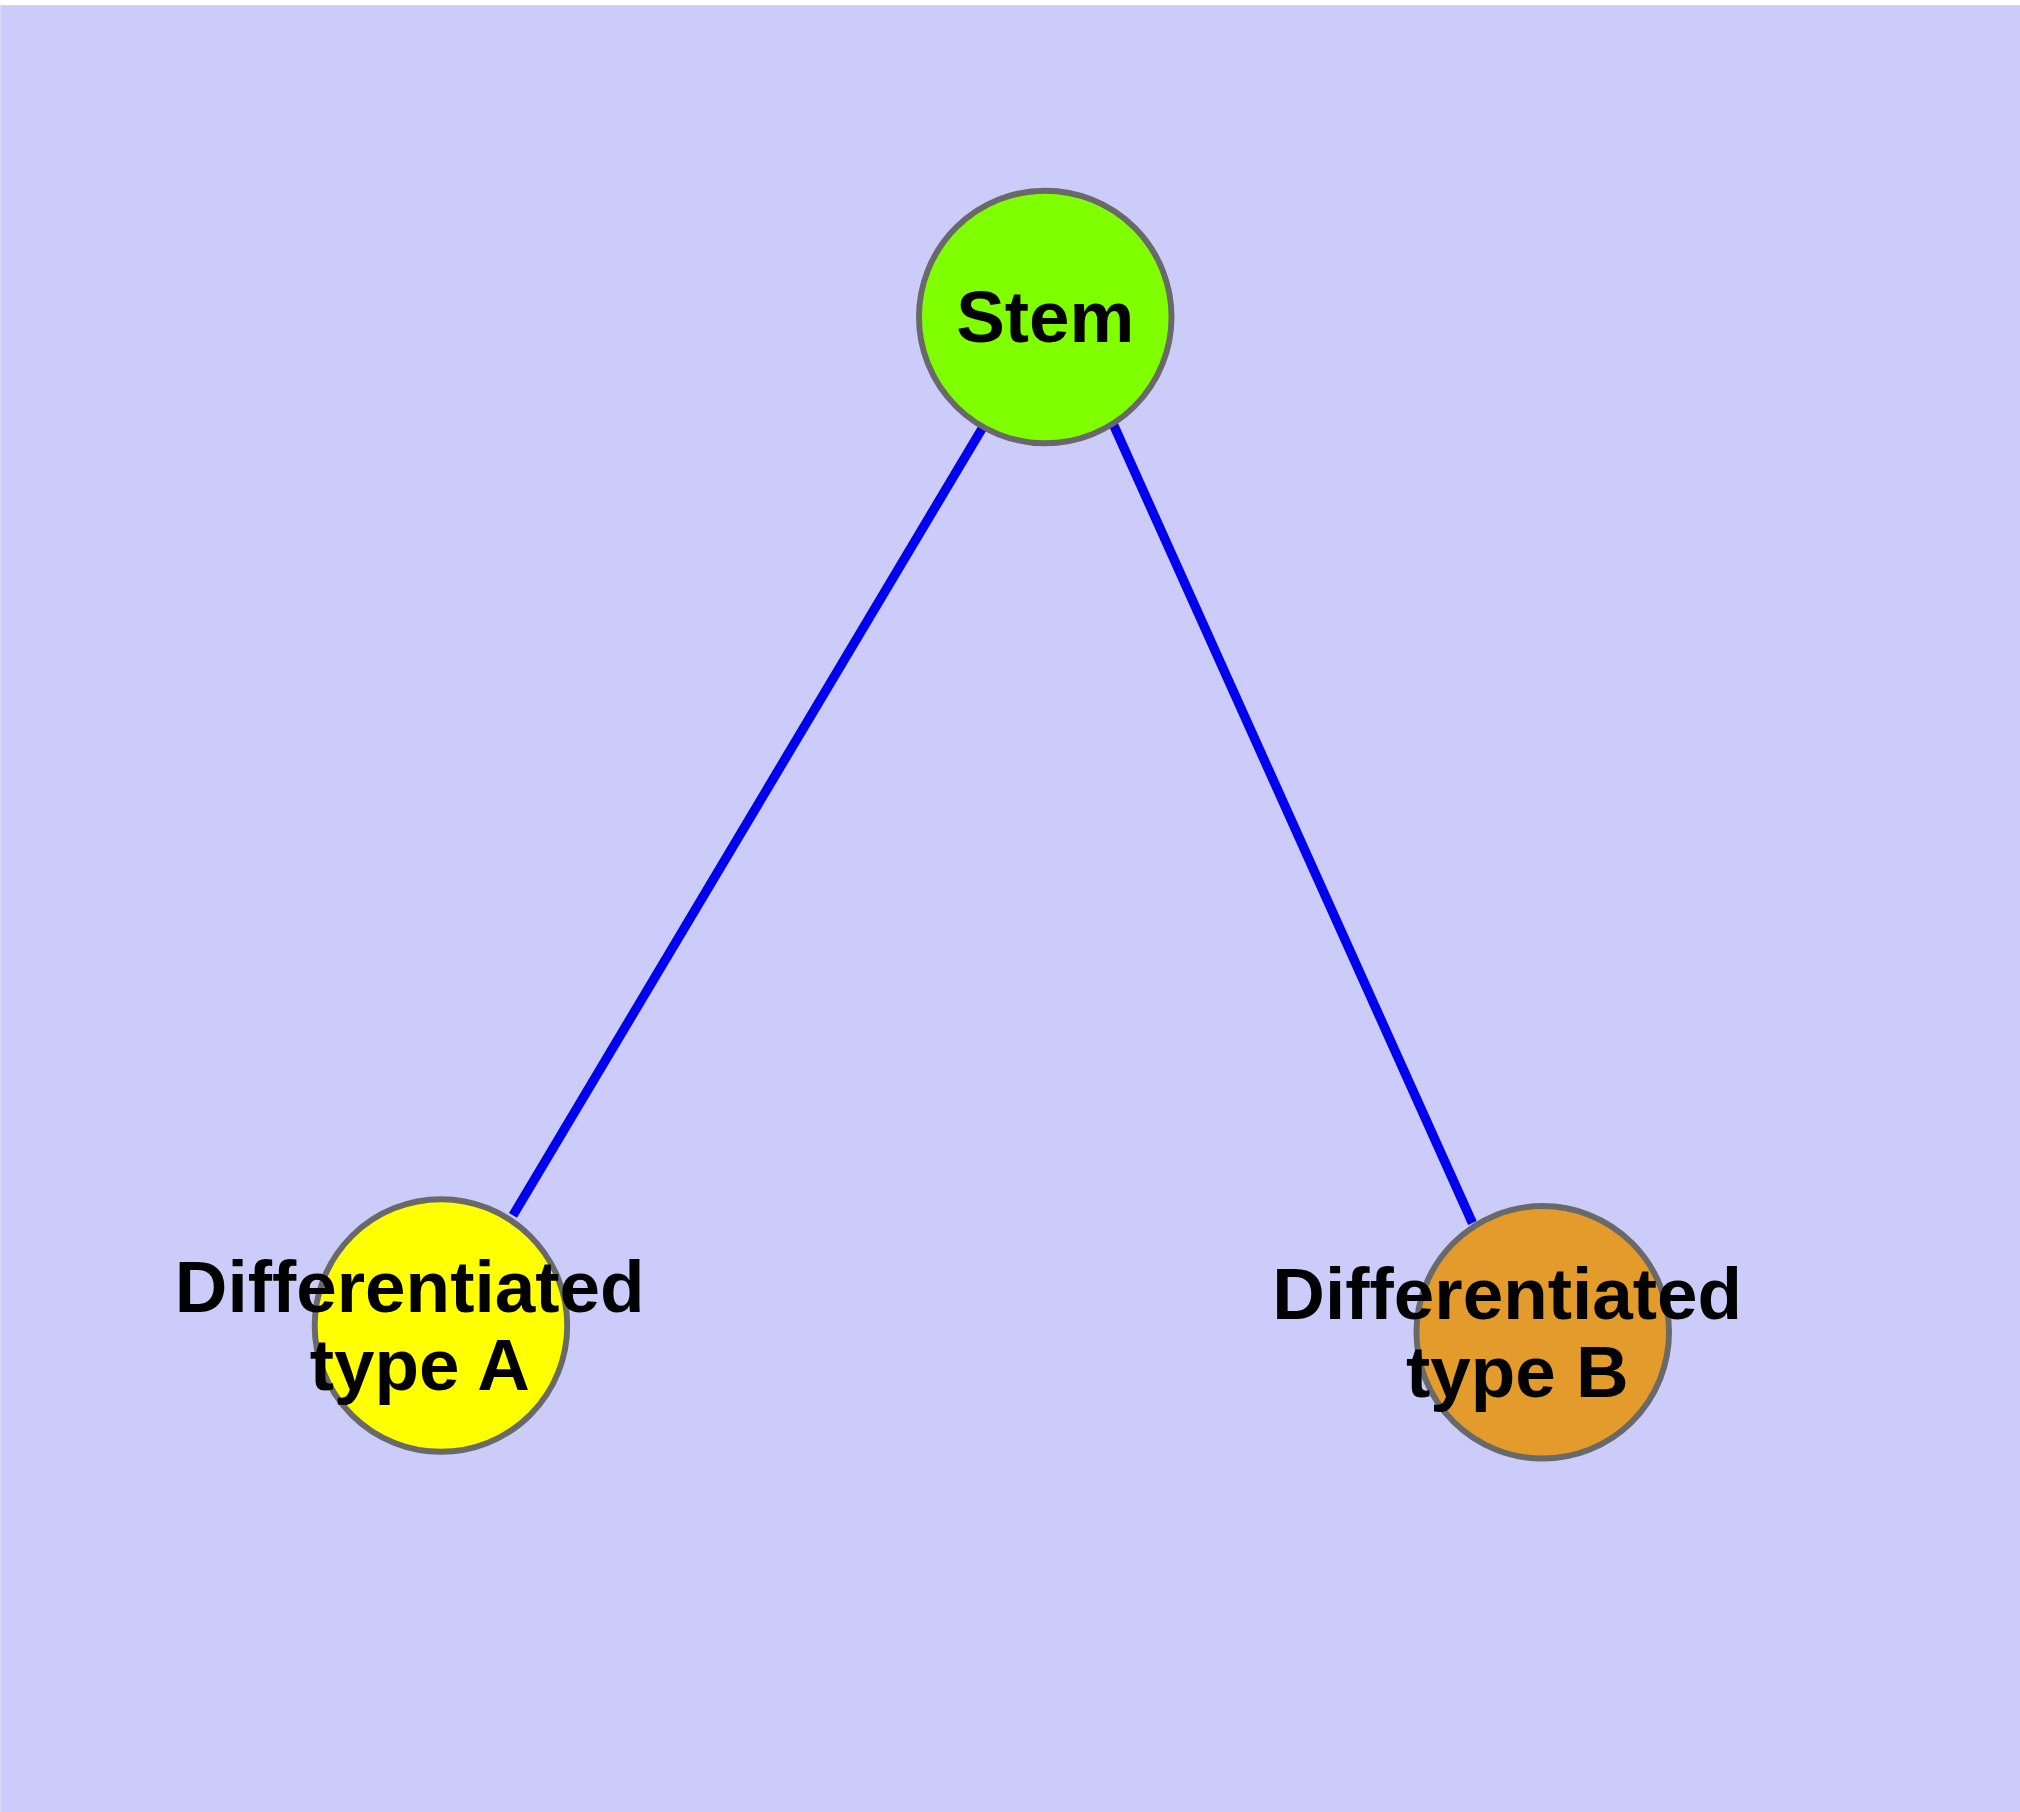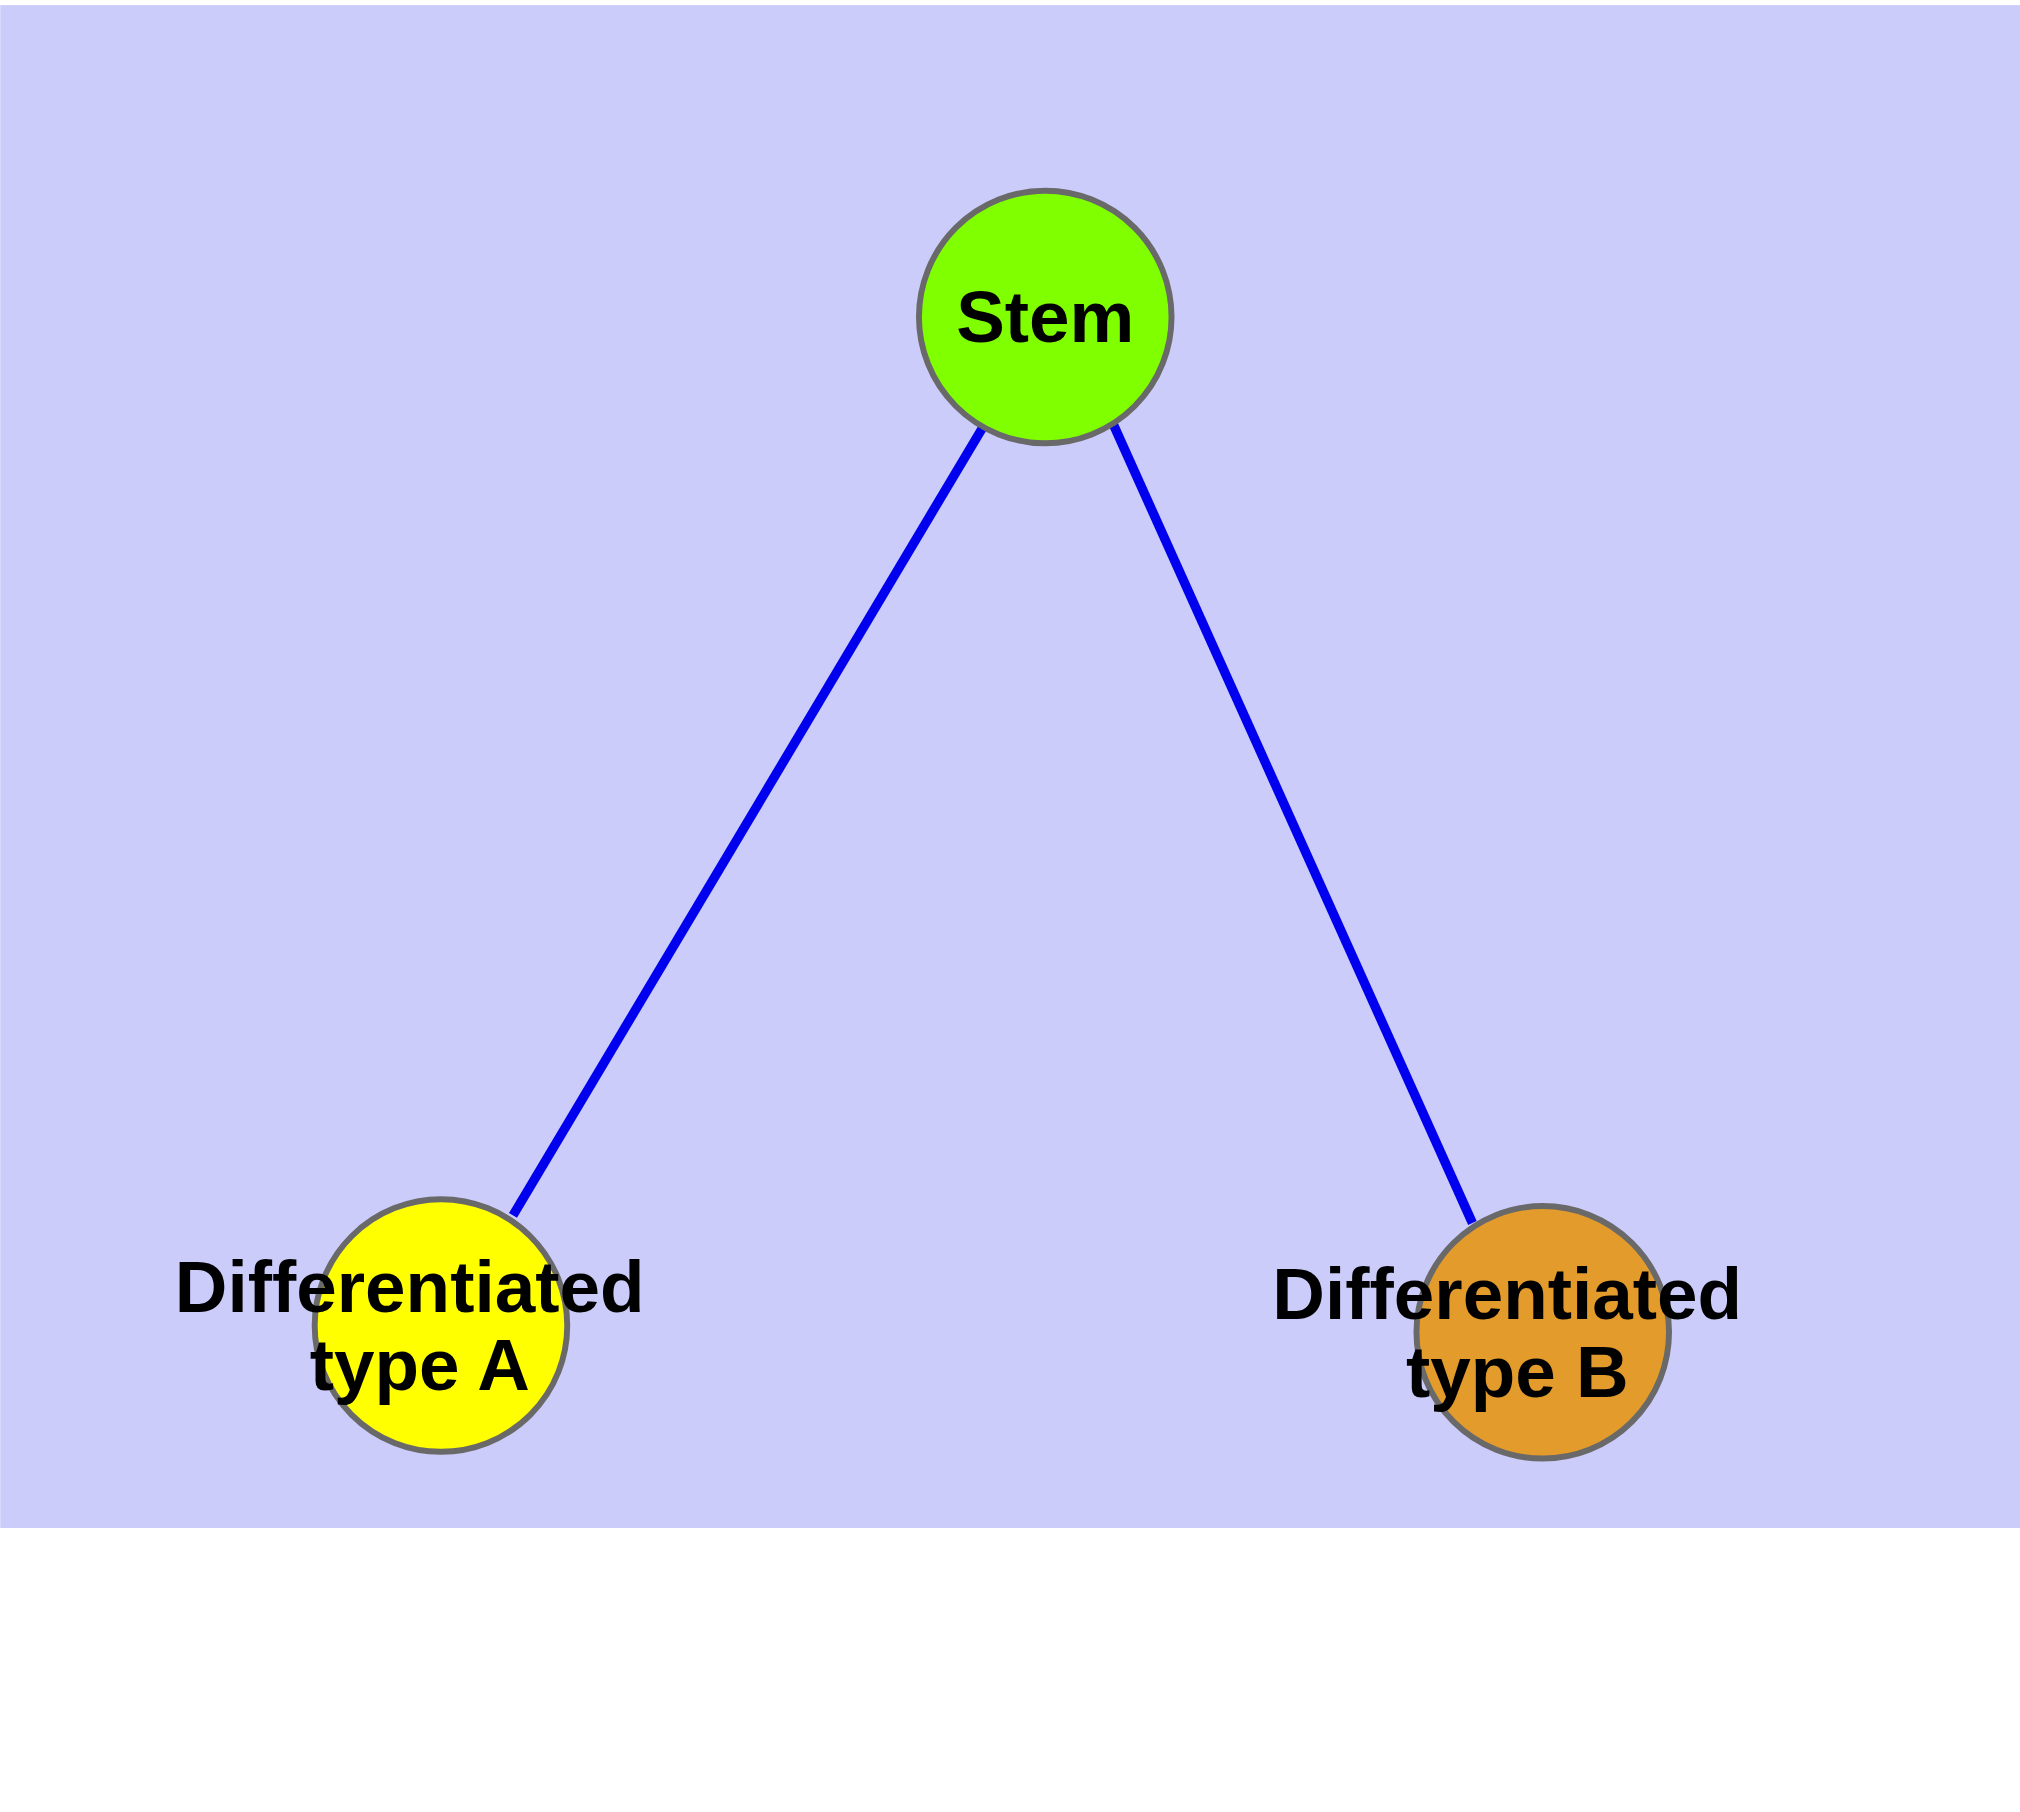--- a/index.html
+++ b/index.html
@@ -3,21 +3,21 @@
 <meta charset="utf-8">
 <style>
   html, body {
     margin: 0;
     padding: 0;
     background: #ffffff;
   }
   #canvas {
     position: relative;
     width: 2021px;
-    height: 1528px;
+    height: 1812px;
     background: #ffffff;
     overflow: hidden;
     font-family: "Liberation Sans", sans-serif;
   }
   #graph-svg {
     position: absolute;
     top: 0;
     left: 0;
     width: 2021px;
     height: 1812px;

